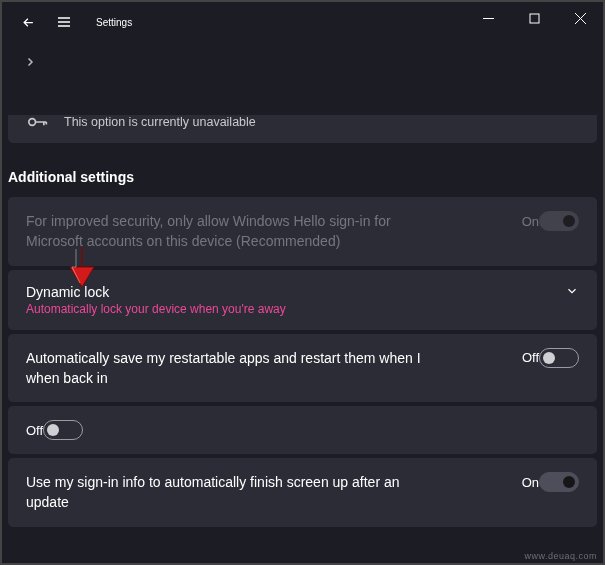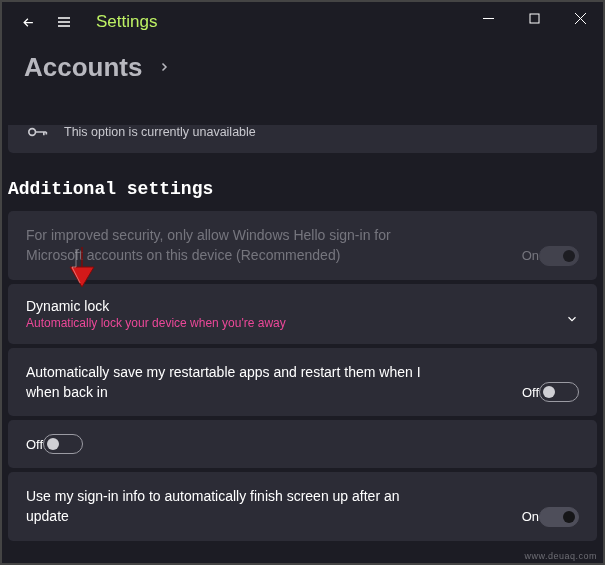--- a/index.html
+++ b/index.html
@@ -18,23 +18,23 @@
     align-items: center;
     height: 40px;
     padding: 0 8px;
   }
   .titlebar .back-btn, .titlebar .menu-btn {
     width: 36px; height: 36px;
     display: flex; align-items: center; justify-content: center;
     color: #fff;
   }
   .titlebar .app-title {
-    font-size: 17px;
+    font-size: 10px;
     margin-left: 14px;
-    color: #bef264;
+    color: #ffffff;
   }
   .win-controls {
     position: absolute;
     right: 0; top: 0;
     display: flex;
   }
   .win-controls div {
     width: 46px; height: 32px;
     display: flex; align-items: center; justify-content: center;
     color: #fff;
@@ -62,21 +62,21 @@
   .content {
     padding: 0 6px;
     margin-top: 24px;
   }
   .card {
     background: #2c2c36;
     border-radius: 5px;
     padding: 14px 18px;
     margin-bottom: 4px;
     display: flex;
-    align-items: flex-end;
+    align-items: flex-start;
     gap: 14px;
   }
   .card.disabled .card-title,
   .card.disabled .card-sub,
   .card.disabled .state-label,
   .card.disabled svg { color: #8a8a92; opacity: .78; }
   .card-unavail {
     background: #2c2c36;
     border-radius: 0 0 5px 5px;
     padding: 0 18px 14px 18px;
@@ -85,24 +85,23 @@
     align-items: center;
     gap: 14px;
     color: #c9c9cf;
     font-size: 12.5px;
   }
   .card-unavail .uicon {
     width: 24px; display:flex; justify-content:center;
     color: #c9c9cf;
   }
   .section-head {
-    font-size: 18px;
+    font-size: 14px;
     font-weight: 600;
     margin-bottom: 12px;
-    font-family: Liberation Mono, monospace;
   }
   .card-body { flex: 1; }
   .card-title {
     font-size: 14px;
     color: #ffffff;
   }
   .card-sub {
     font-size: 12px;
     color: #ec4899;
     margin-top: 2px;
@@ -195,21 +194,20 @@
       </svg>
   </div>
   <div>
     <svg width="11" height="11" viewBox="0 0 11 11" stroke="currentColor">
         <path d="M0 0l11 11M11 0L0 11"></path>
       </svg>
   </div>
 </div>
 
 <div class="breadcrumb">
-  <span class="crumb-parent">Accounts</span>
   <span class="crumb-sep">
     <svg width="12" height="12" viewBox="0 0 24 24" fill="none" stroke="currentColor" stroke-width="3">
         <path d="M9 5l7 7-7 7"></path>
       </svg>
   </span>
 </div>
 
 <div class="content">
 
   <div class="card-unavail">

